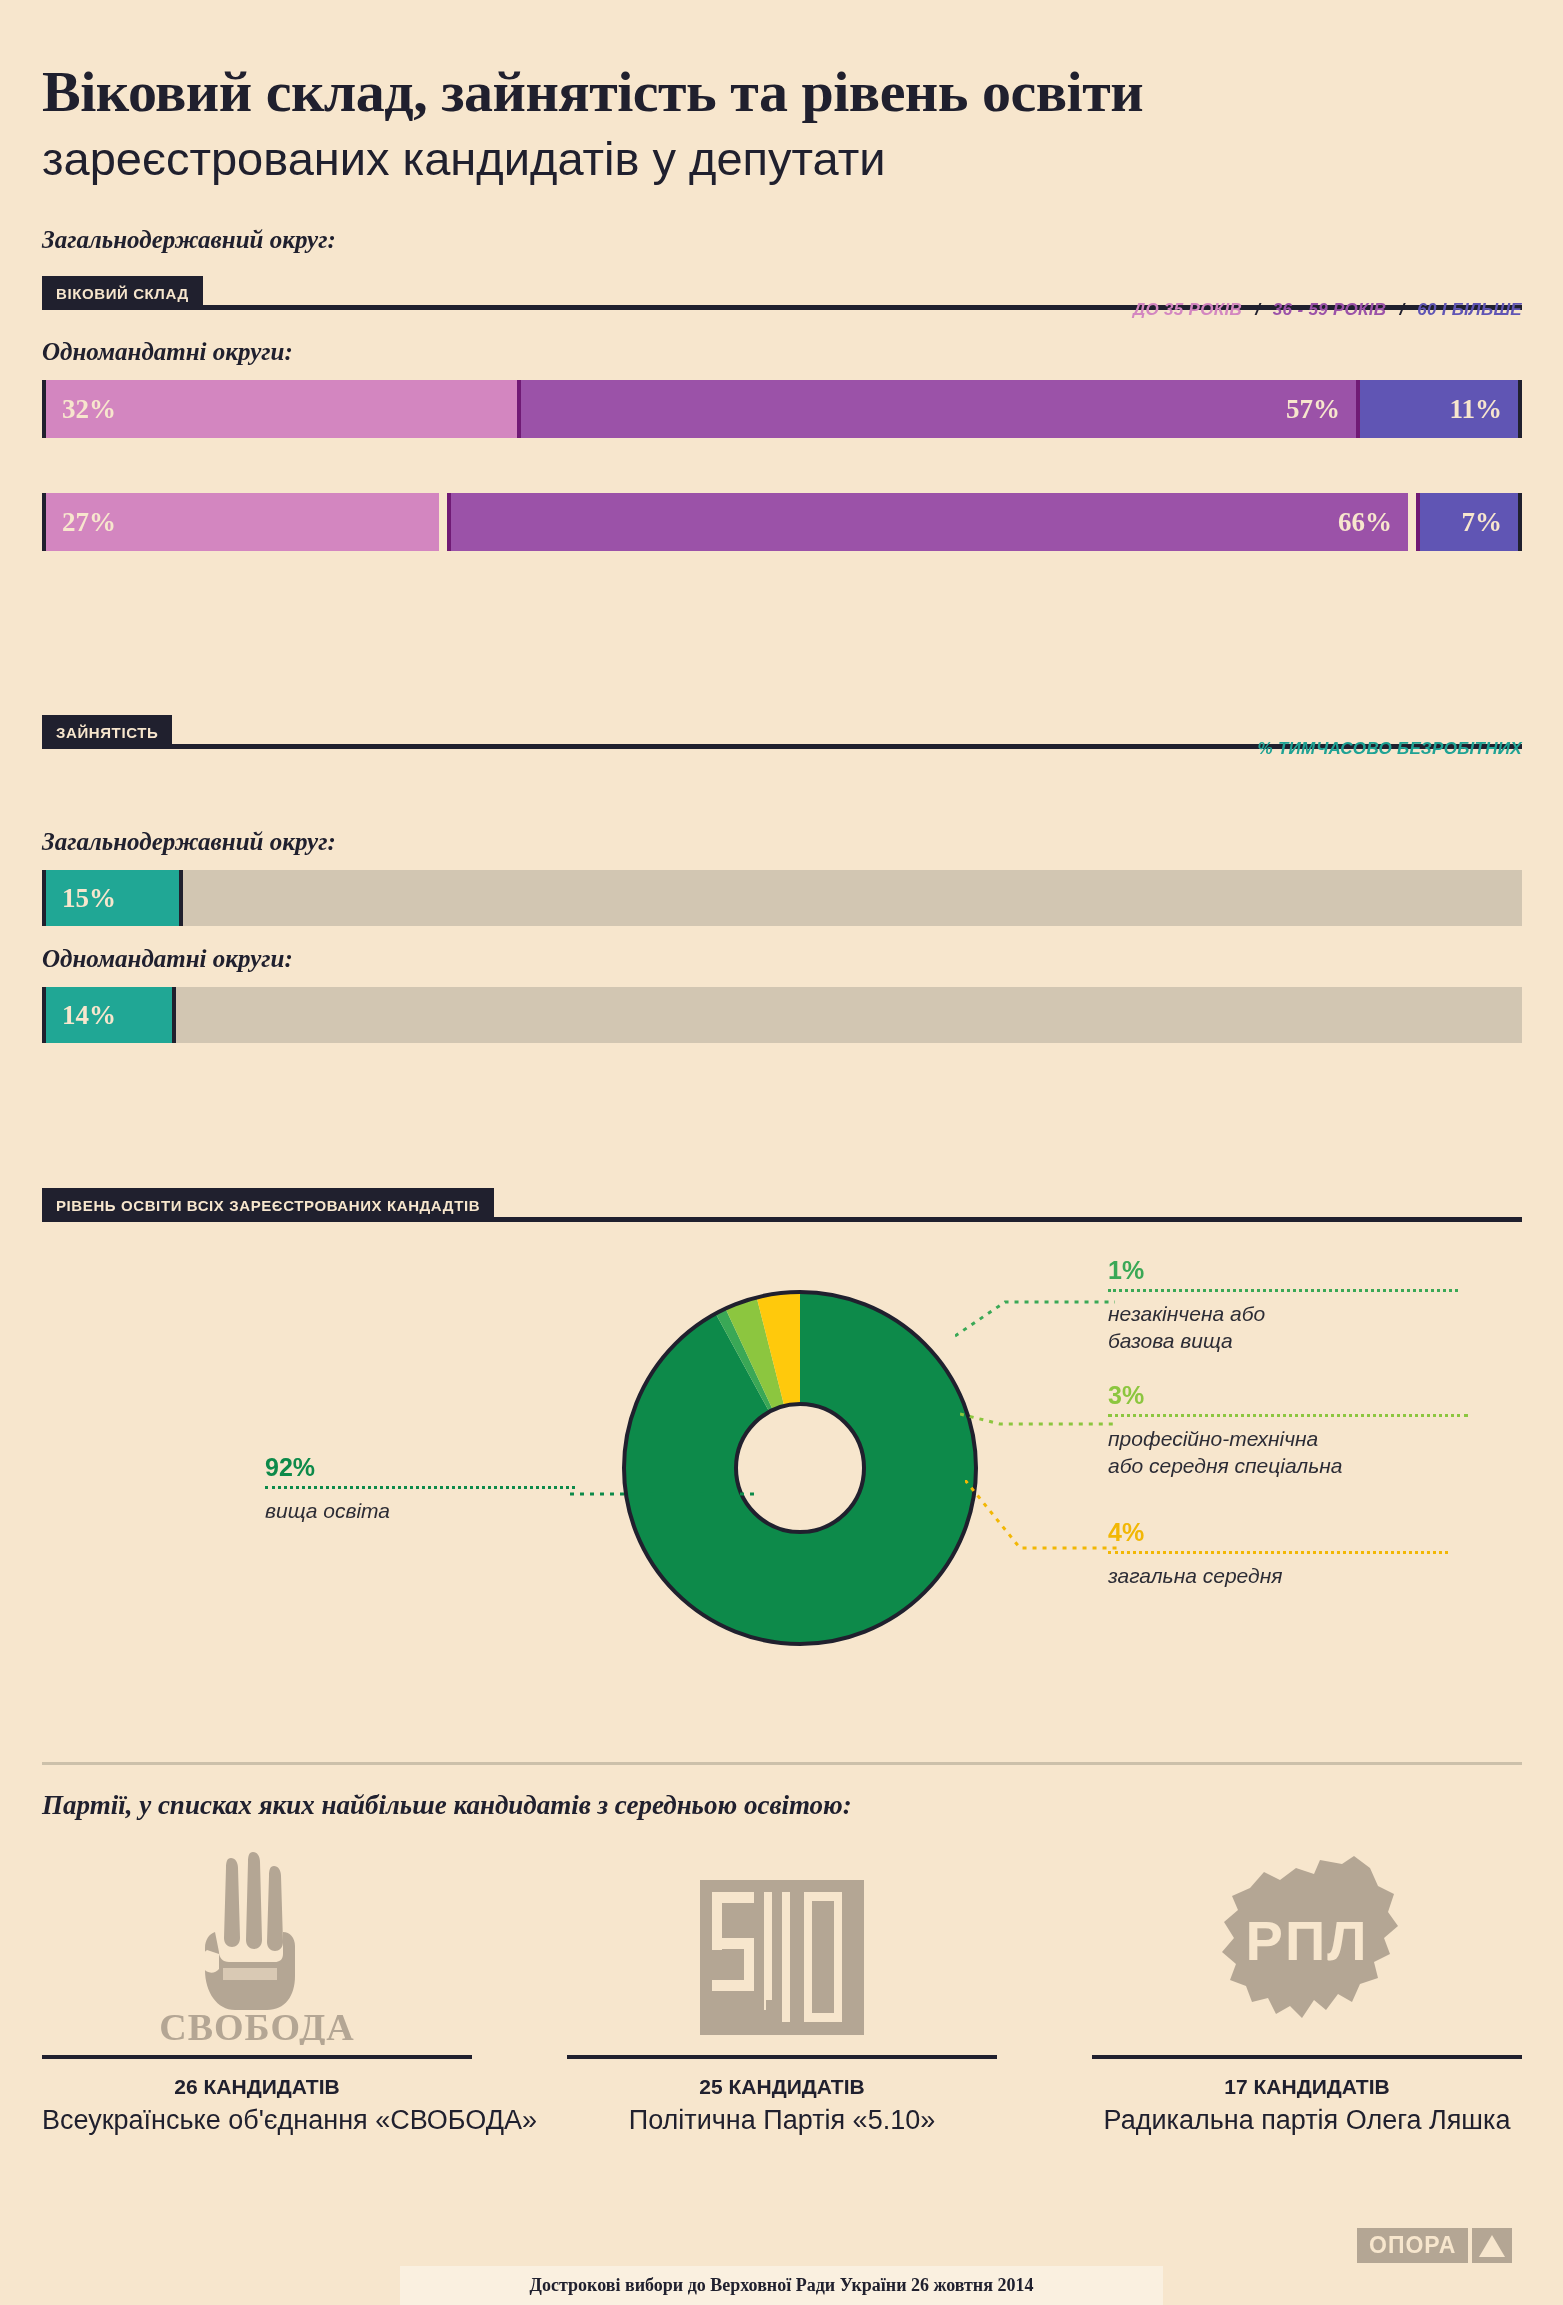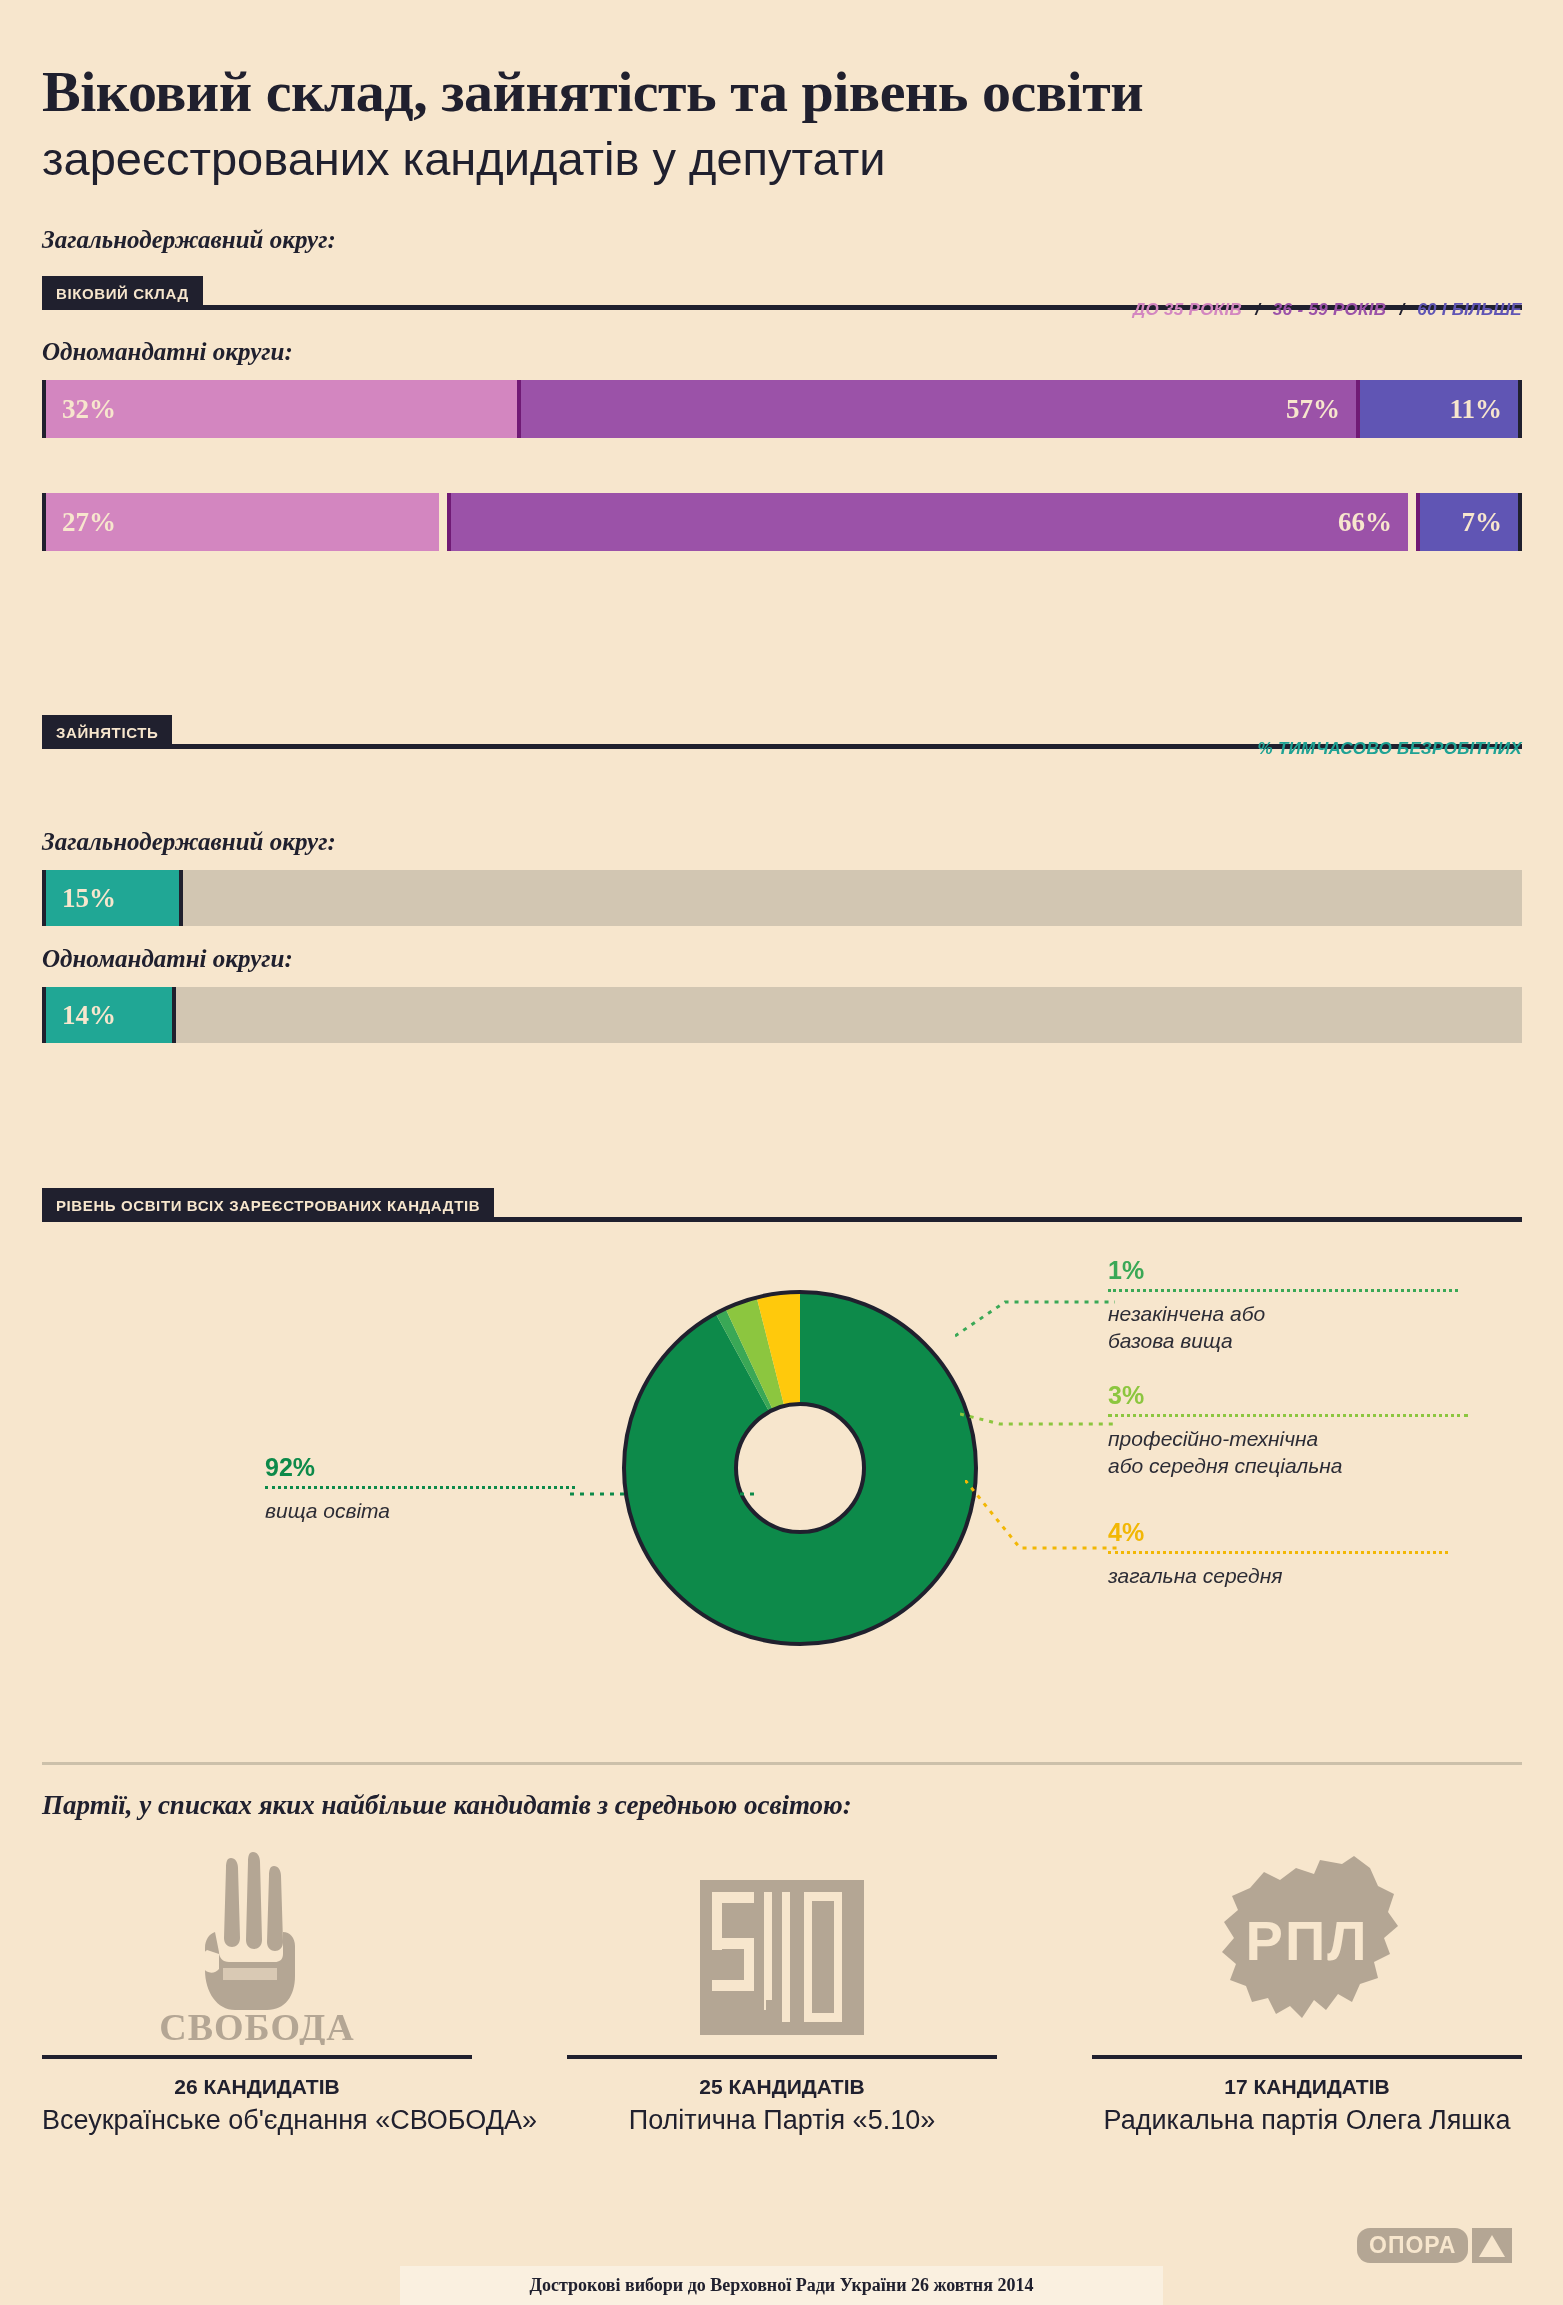--- a/index.html
+++ b/index.html
@@ -245,21 +245,20 @@
     align-items: center;
     justify-content: center;
   }
   .opora .word {
     padding: 4px 12px;
     font-family: "Liberation Sans", sans-serif;
     font-weight: 700;
     font-size: 23px;
     color: #f7e6cd;
     letter-spacing: 1px;
-    border-radius: 13px;
   }
   .opora .tri { width: 40px; }
   .tri-shape {
     width: 0; height: 0;
     border-left: 13px solid transparent;
     border-right: 13px solid transparent;
     border-bottom: 22px solid #f7e6cd;
   }
   .footer-bar {
     position: absolute;

